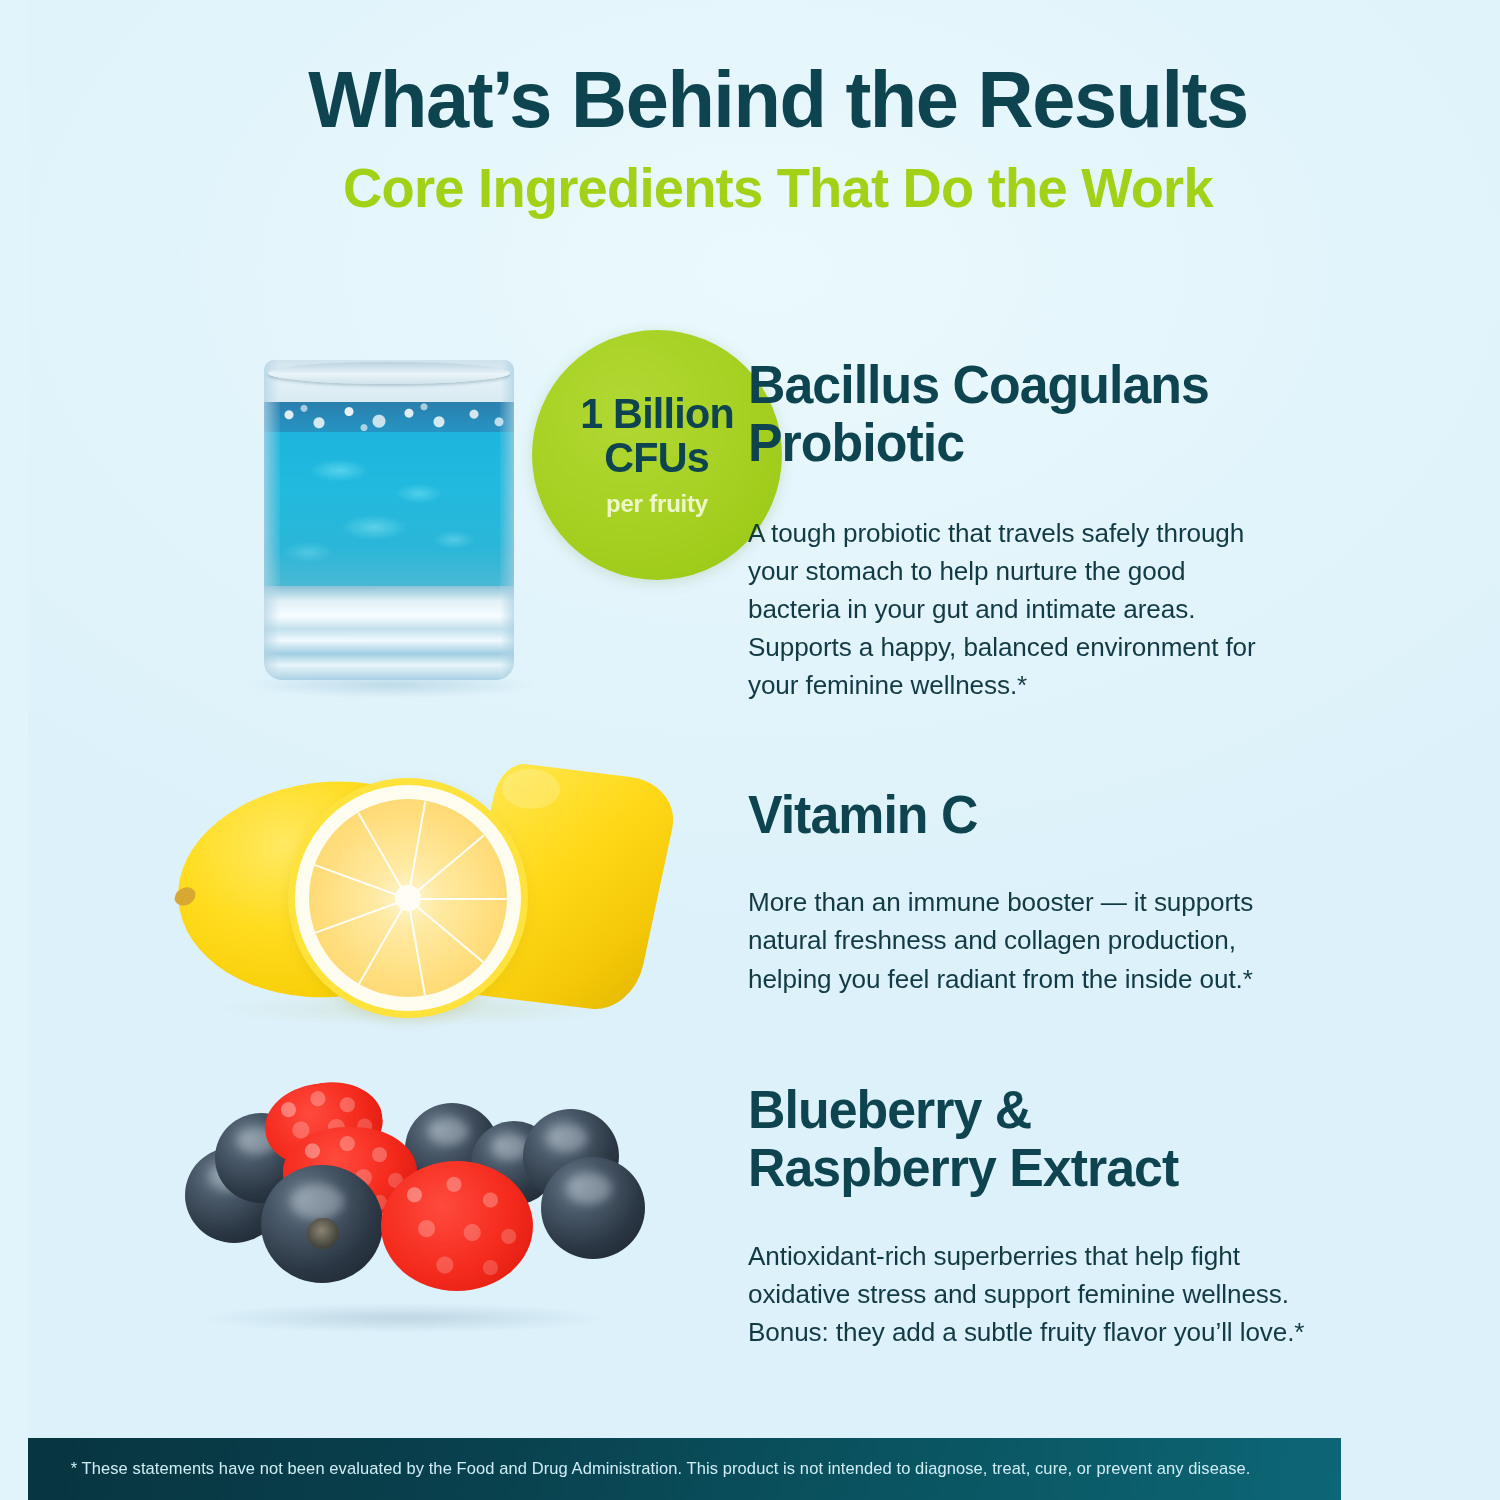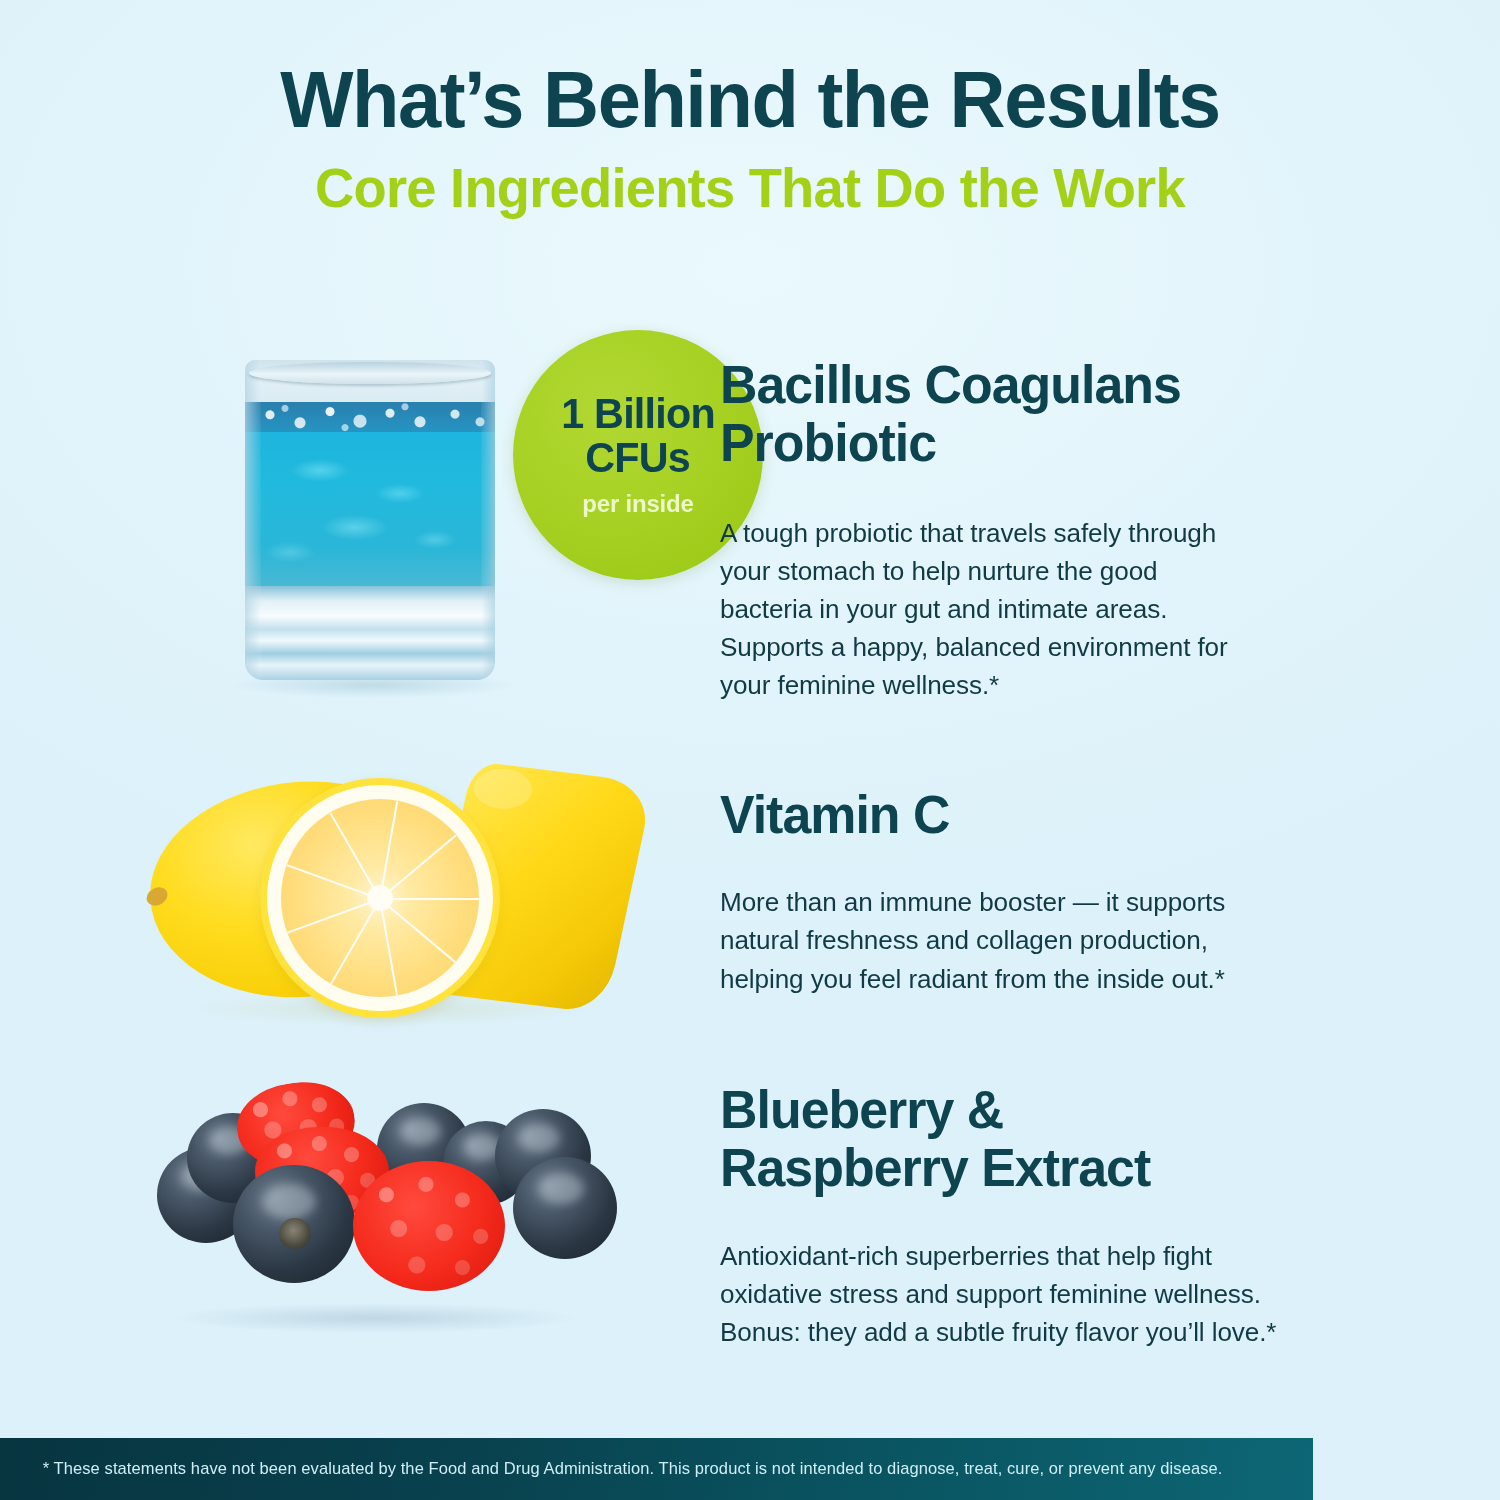--- a/index.html
+++ b/index.html
@@ -7,20 +7,21 @@
   body {
     font-family: "Liberation Sans", sans-serif;
     background:#e2f4fb;
     overflow:hidden;
     position:relative;
   }
   .page {
     position:absolute; inset:0;
     background:
       radial-gradient(ellipse 1100px 700px at 50% 18%, #eaf9fd 0%, #e2f4fb 55%, #dcf1fa 100%);
+    margin-left: 28px;
   }
 
   
   .header { position:absolute; top:58px; left:0; width:1500px; text-align:center; }
   .title {
     font-size:80px; font-weight:700; letter-spacing:-1.5px;
     color:#0d4450; line-height:1.05;
     transform:scaleX(0.97); transform-origin:center;
   }
   .subtitle {
@@ -53,21 +54,21 @@
 
   #sec-vitc { top:765px; left:100px; }
   #sec-vitc .text-col { padding-top:20px; }
   #sec-vitc .s-body { margin-top:40px; }
 
   #sec-berry { top:1065px; left:100px; }
   #sec-berry .text-col { padding-top:15px; }
   #sec-berry .s-body { margin-top:40px; }
 
   
-  .glass-wrap { position:absolute; left:35px; top:5px; width:400px; height:370px; }
+  .glass-wrap { position:absolute; left:26px; top:5px; width:400px; height:370px; }
   .glass {
     position:absolute; left:110px; top:20px; width:250px; height:320px;
     border-radius:10px 10px 18px 18px;
     background:
       linear-gradient(to bottom,
         rgba(214,232,240,0.55) 0%,
         rgba(222,238,245,0.5) 13%,
         rgba(36,166,212,0.0) 14%,
         rgba(36,166,212,0.0) 100%);
     overflow:hidden;
@@ -281,21 +282,21 @@
           <div class="g-liquid"></div>
           <div class="g-base"></div>
           <div class="g-side-l"></div>
           <div class="g-side-r"></div>
         </div>
         <div class="g-rim" style="left:114px; top:22px; width:242px;"></div>
 
         <div class="badge">
           <div class="badge-main">1 Billion</div>
           <div class="badge-main">CFUs</div>
-          <div class="badge-sub">per inside</div>
+          <div class="badge-sub">per fruity</div>
         </div>
       </div>
     </div>
 
     <div class="text-col">
       <div class="s-head">
         <div>Bacillus Coagulans</div>
         <div>Probiotic</div>
       </div>
       <div class="s-body">

